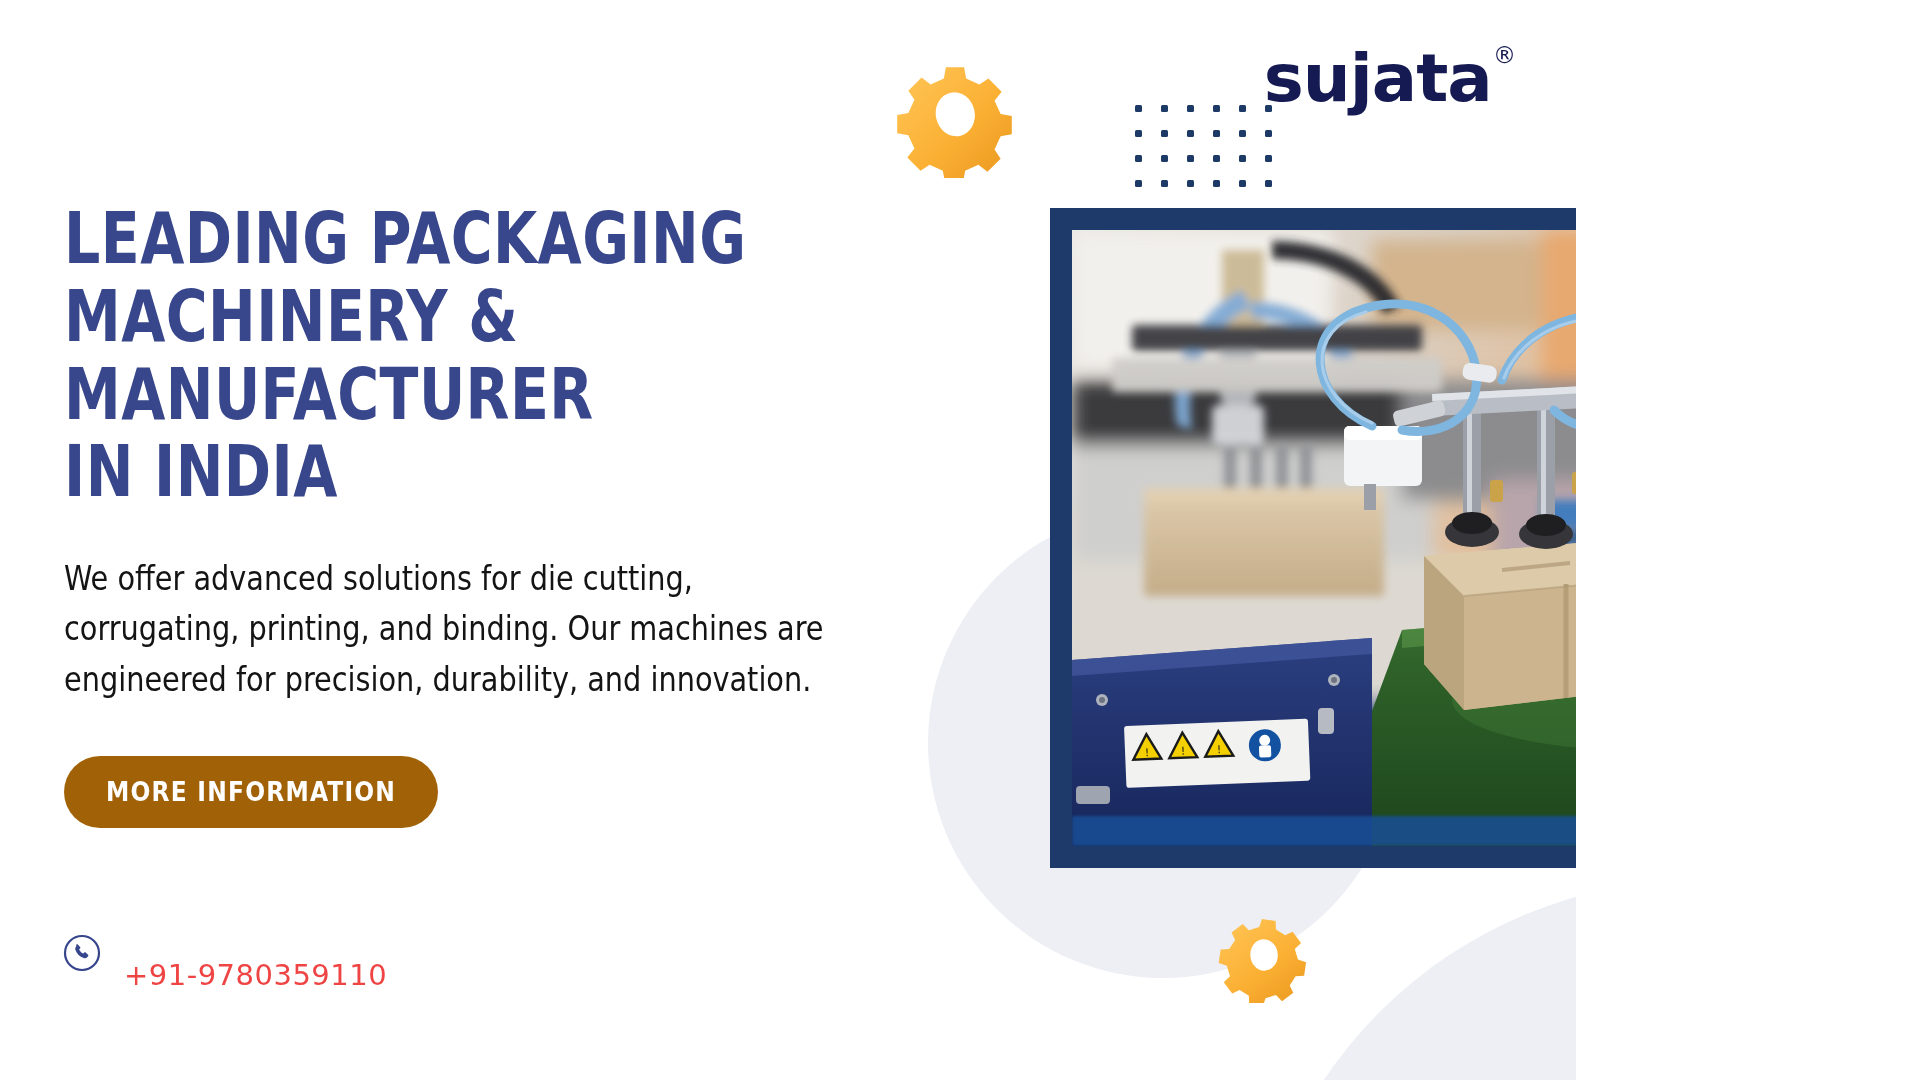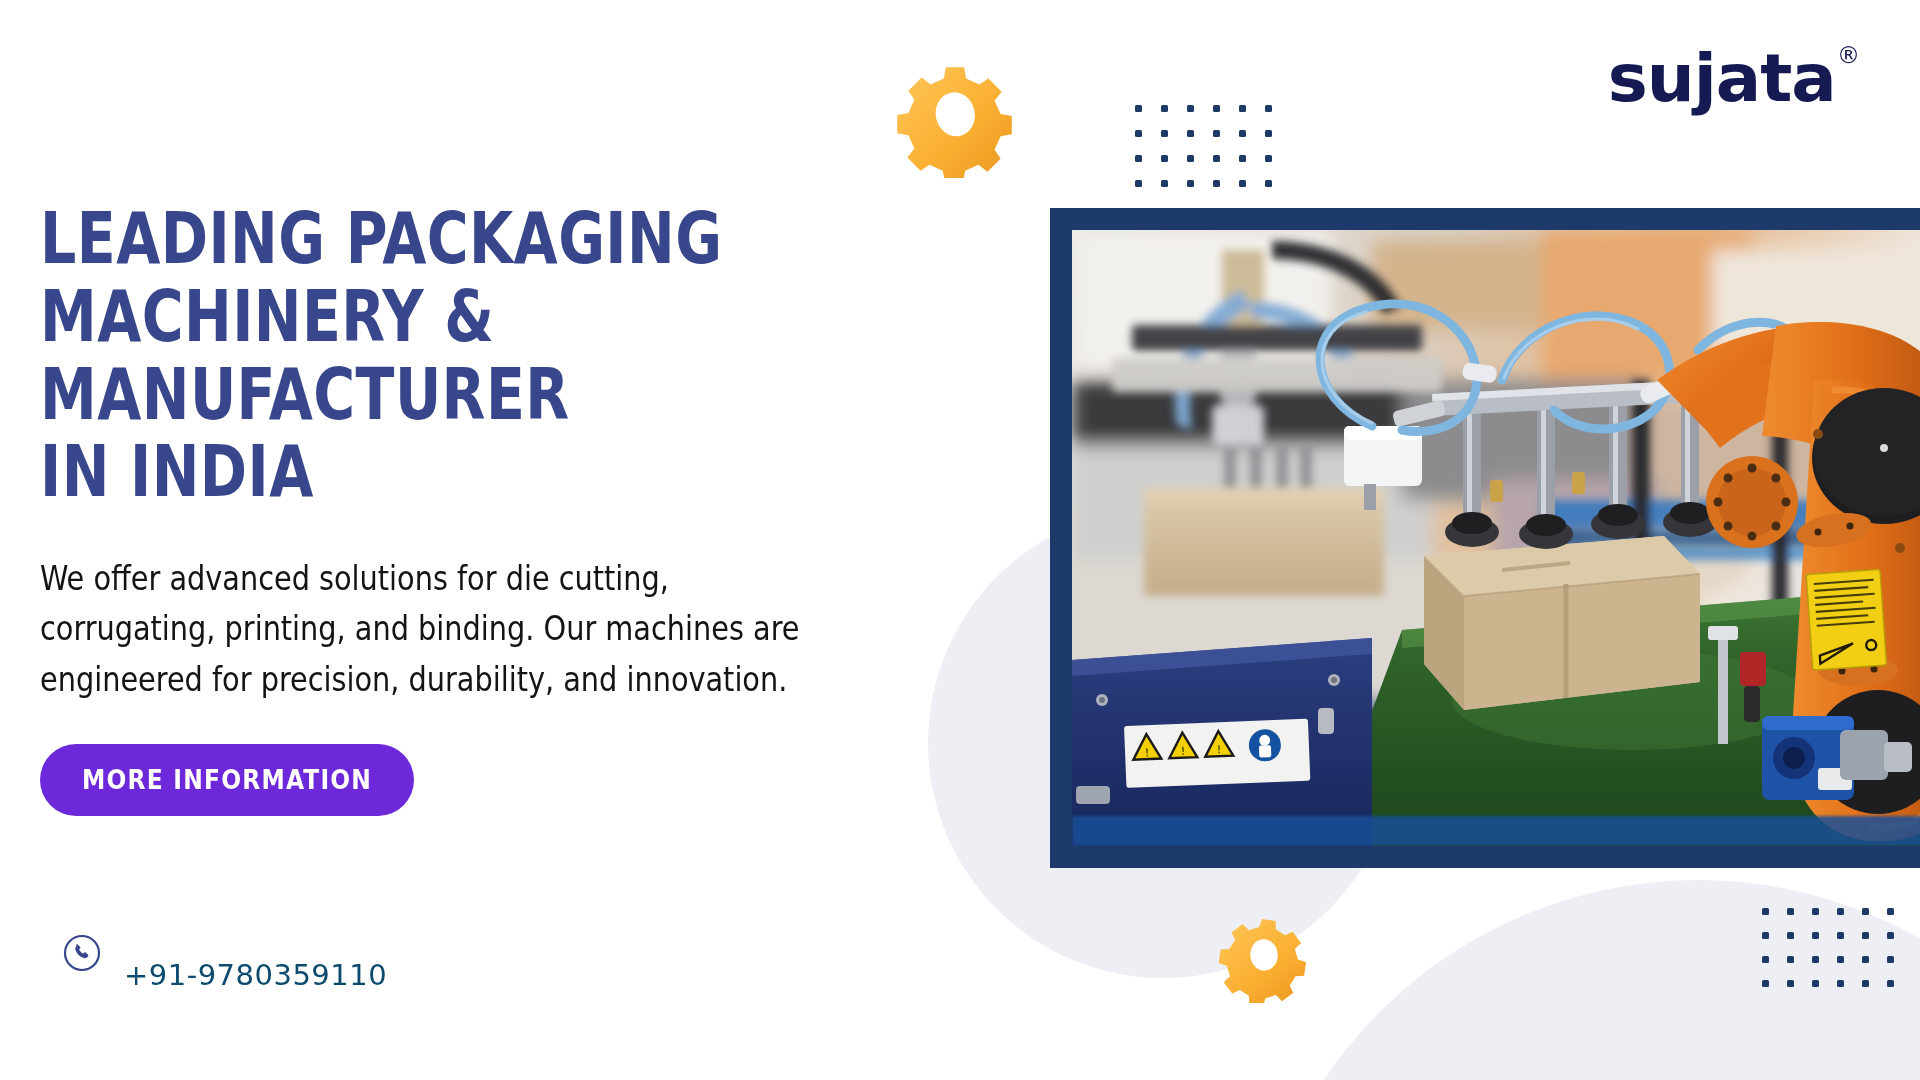--- a/index.html
+++ b/index.html
@@ -6,21 +6,21 @@
   html,body { width:1920px; height:1080px; overflow:hidden; }
   body {
     background:#ffffff;
     font-family:"Liberation Sans", sans-serif;
     position:relative;
   }
 
   #banner {
     position:absolute;
     left:0; top:0;
-    width:1920px; height:1080px;
+    width:1576px; height:1080px;
     background:#ffffff;
     overflow:hidden;
   }
 
   
   .bg-circle {
     position:absolute;
     border-radius:50%;
     background:#edeff4;
     z-index:0;
@@ -73,21 +73,21 @@
     font-family:"DejaVu Sans", sans-serif;
     font-size:23px;
     color:#161a52;
     margin-left:3px;
     margin-top:-6px;
   }
 
   
   #content-left {
     position:absolute;
-    left:40px; top:200px;
+    left:64px; top:200px;
     width:1010px;
     z-index:5;
   }
   #headline {
     font-family:"DejaVu Sans Condensed","Liberation Sans Narrow","Liberation Sans", sans-serif;
     font-weight:bold;
     font-size:72px;
     line-height:1.08;
     letter-spacing:0.5px;
     color:#38468c;
@@ -101,23 +101,23 @@
     font-family:"DejaVu Sans Condensed","Liberation Sans Narrow","Liberation Sans", sans-serif;
     font-size:34px;
     line-height:1.48;
     color:#141414;
     max-width:980px;
     transform:scaleX(0.94);
     transform-origin:left center;
     white-space:pre-line;
   }
   #cta-button {
-    margin-top:40px;
+    margin-top:52px;
     display:inline-block;
-    background:#6d28d9;
+    background:#a16207;
     color:#ffffff;
     border:none;
     border-radius:40px;
     padding:21px 42px;
     font-family:"DejaVu Sans Condensed","Liberation Sans Narrow","Liberation Sans", sans-serif;
     font-weight:bold;
     font-size:26px;
     letter-spacing:1.2px;
     cursor:pointer;
   }
@@ -133,21 +133,21 @@
   }
   .contact-item {
     display:flex;
     align-items:center;
     gap:22px;
   }
   .contact-text {
     font-family:"DejaVu Sans", sans-serif;
     font-size:29px;
     letter-spacing:0.5px;
-    color:#0c4a6e;
+    color:#ef4444;
     margin-top:40px;
   }
   .contact-icon { flex:0 0 auto; display:block; }
 
   
   #photo-frame {
     position:absolute;
     left:1050px; top:208px;
     width:920px; height:660px;
     background:#1d3a6b;

